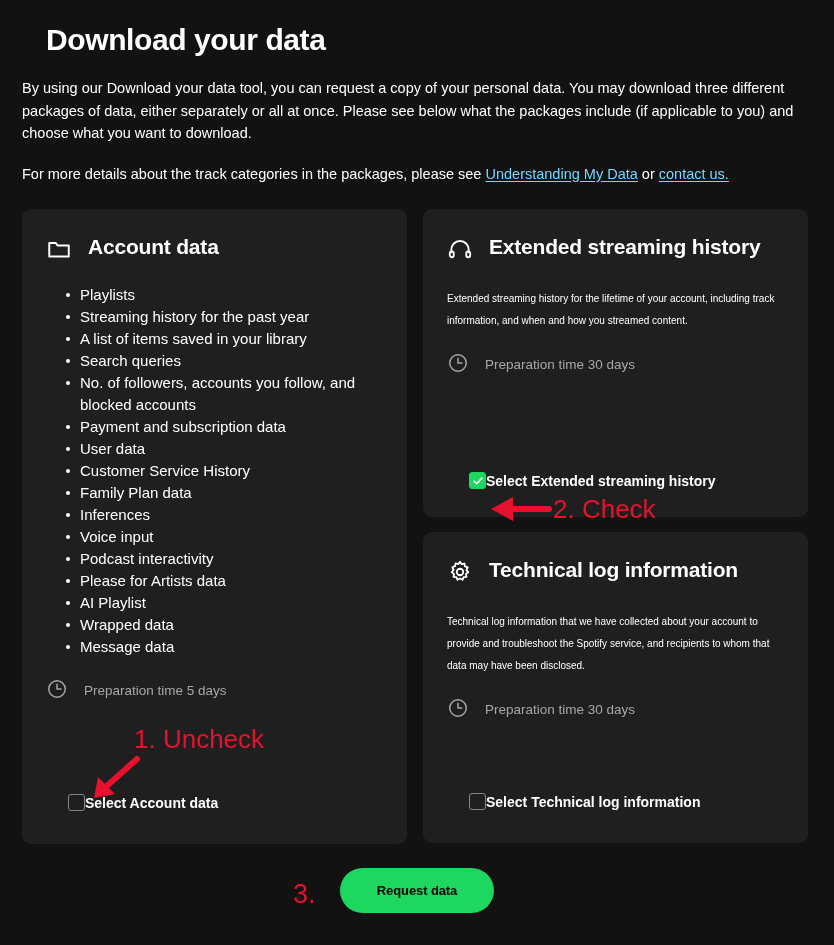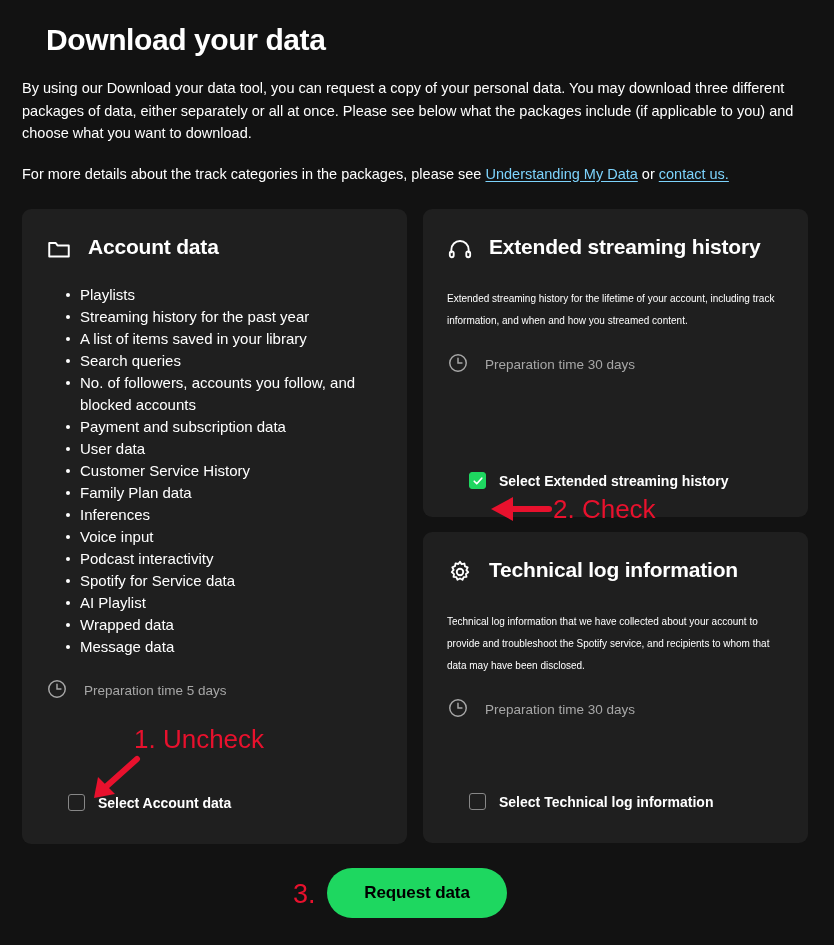--- a/index.html
+++ b/index.html
@@ -153,21 +153,21 @@
   .prep-text {
     color: #a7a7a7;
     font-size: 13.5px;
     line-height: 18px;
   }
 
   
   .check-row {
     display: flex;
     align-items: center;
-    gap: 13px;
+    gap: 0;
     position: absolute;
     left: 46px;
   }
   .check-row-account   { bottom: 33px; }
   .check-row-extended  { bottom: 28px; }
   .check-row-technical { bottom: 33px; }
 
   .checkbox {
     width: 17px;
     height: 17px;
@@ -201,21 +201,21 @@
     align-items: center;
     margin-top: 24px;
     position: relative;
   }
   .request-btn {
     background: #1ed760;
     color: #000000;
     border: none;
     border-radius: 500px;
     font-family: "Liberation Sans", sans-serif;
-    font-size: 17px;
+    font-size: 13px;
     font-weight: bold;
     padding: 15px 37px;
     cursor: pointer;
     letter-spacing: -0.1px;
   }
 
   
   .annot {
     position: absolute;
     color: #e8112d;
@@ -267,21 +267,21 @@
           <li>A list of items saved in your library</li>
           <li>Search queries</li>
           <li>No. of followers, accounts you follow, and blocked accounts</li>
           <li>Payment and subscription data</li>
           <li>User data</li>
           <li>Customer Service History</li>
           <li>Family Plan data</li>
           <li>Inferences</li>
           <li>Voice input</li>
           <li>Podcast interactivity</li>
-          <li>Spotify for Service data</li>
+          <li>Please for Artists data</li>
           <li>AI Playlist</li>
           <li>Wrapped data</li>
           <li>Message data</li>
         </ul>
 
         <div class="prep">
           <span class="prep-icon">
             <svg viewBox="0 0 24 24" fill="none" stroke="currentColor" stroke-width="1.6" stroke-linecap="round">
               <circle cx="12" cy="12" r="9"></circle>
                 <path d="M12 6.8V12h4.3"></path>

